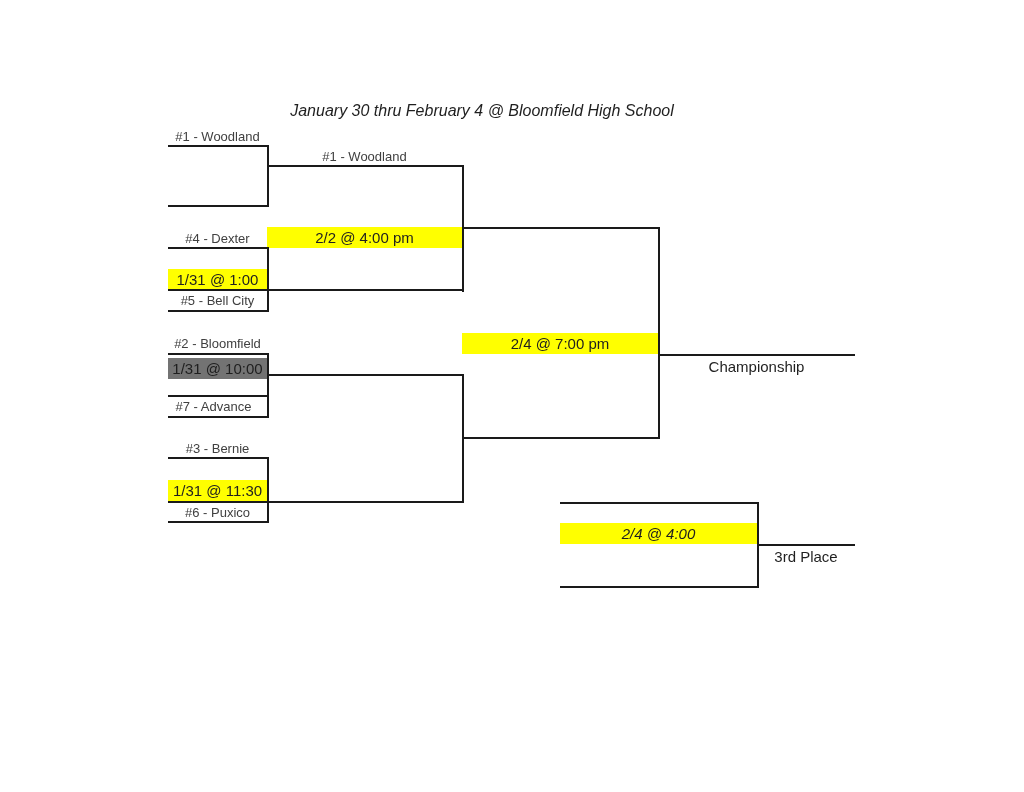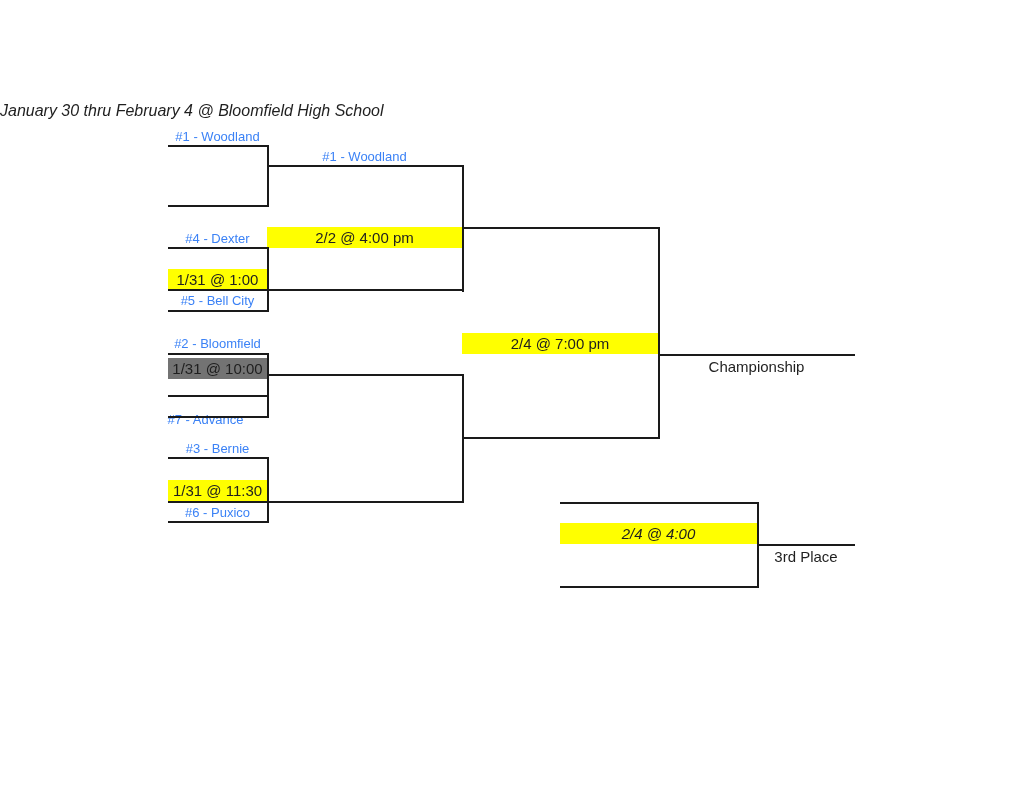--- a/index.html
+++ b/index.html
@@ -27,33 +27,33 @@
     color: #111111;
     border-bottom: 2px solid #111111;
     padding-bottom: 1px;
     line-height: 23px;
   }
   .title .em { font-style: italic; }
   .subtitle {
     position: absolute;
     left: 0; top: 102px;
     width: 964px;
-    text-align: left;
+    text-align: center;
     font-size: 16px;
     font-style: italic;
     color: #1f1f1f;
   }
   .hline { position: absolute; height: 2px; background: #1a1a1a; }
   .vline { position: absolute; width: 2px; background: #1a1a1a; }
   .team-label {
     position: absolute;
     font-size: 13px;
     line-height: 16px;
     text-align: center;
-    color: #3b82f6;
+    color: #404040;
     white-space: nowrap;
   }
   .time-box {
     position: absolute;
     height: 21px;
     line-height: 21px;
     font-size: 15px;
     text-align: center;
     color: #1f1f1f;
     white-space: nowrap;
@@ -91,21 +91,21 @@
   <div class="hline" style="left:168px; top:289px; width:296px;"></div>
   <div class="team-label" style="left:168px; top:293px; width:99px;">#5 - Bell City</div>
   <div class="hline" style="left:168px; top:310px; width:101px;"></div>
   <div class="vline" style="left:267px; top:247px; height:65px;"></div>
 
   <div class="team-label" style="left:168px; top:336px; width:99px;">#2 - Bloomfield</div>
   <div class="hline" style="left:168px; top:353px; width:101px;"></div>
   <div class="time-box" style="left: 168px; top: 358px; width: 99px; background-color: #737373;">1/31 @ 10:00</div>
   <div class="hline" style="left:267px; top:374px; width:197px;"></div>
   <div class="hline" style="left:168px; top:395px; width:101px;"></div>
-  <div class="team-label" style="left:156px; top:399px; width:99px;margin-top:13px;">#7 - Advance</div>
+  <div class="team-label" style="left:164px; top:399px; width:99px;">#7 - Advance</div>
   <div class="hline" style="left:168px; top:416px; width:101px;"></div>
   <div class="vline" style="left:267px; top:353px; height:65px;"></div>
 
   <div class="vline" style="left:462px; top:374px; height:129px;"></div>
   <div class="hline" style="left:462px; top:437px; width:198px;"></div>
 
   <div class="team-label" style="left:168px; top:441px; width:99px;">#3 - Bernie</div>
   <div class="hline" style="left:168px; top:457px; width:101px;"></div>
   <div class="time-box" style="left: 168px; top: 480px; width: 99px; background-color: rgb(255, 255, 0);">1/31 @ 11:30</div>
   <div class="hline" style="left:168px; top:501px; width:296px;"></div>

